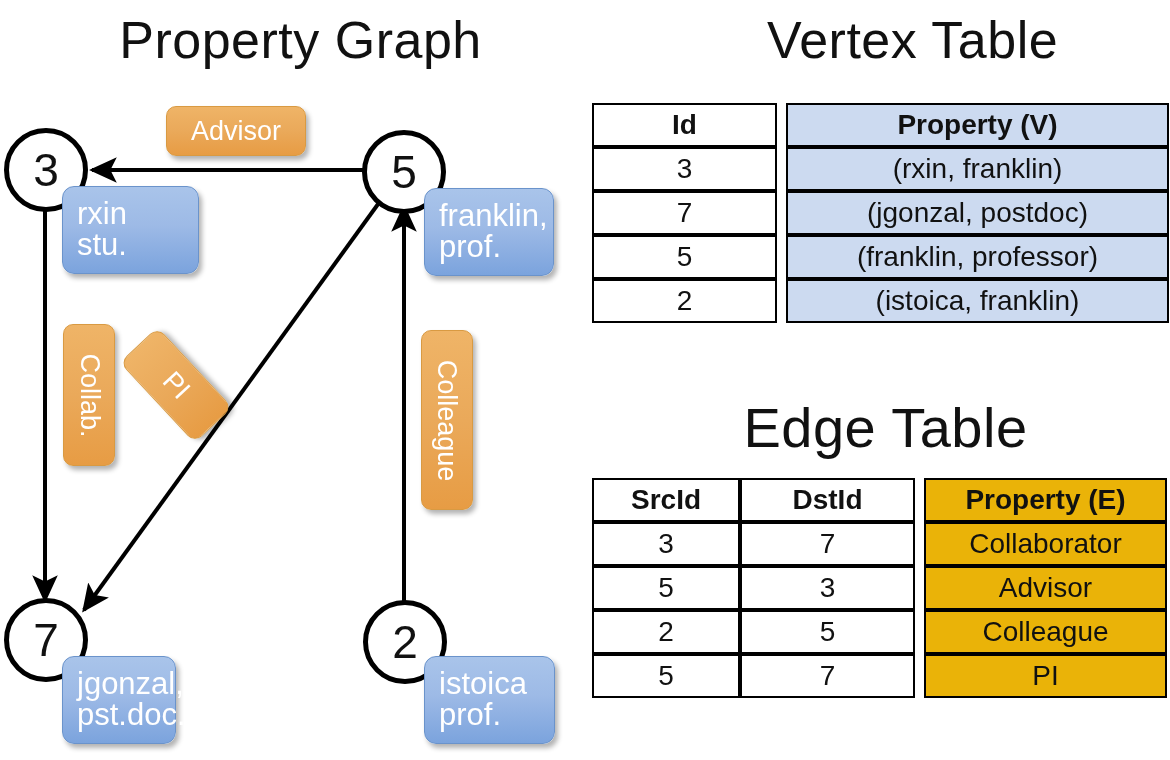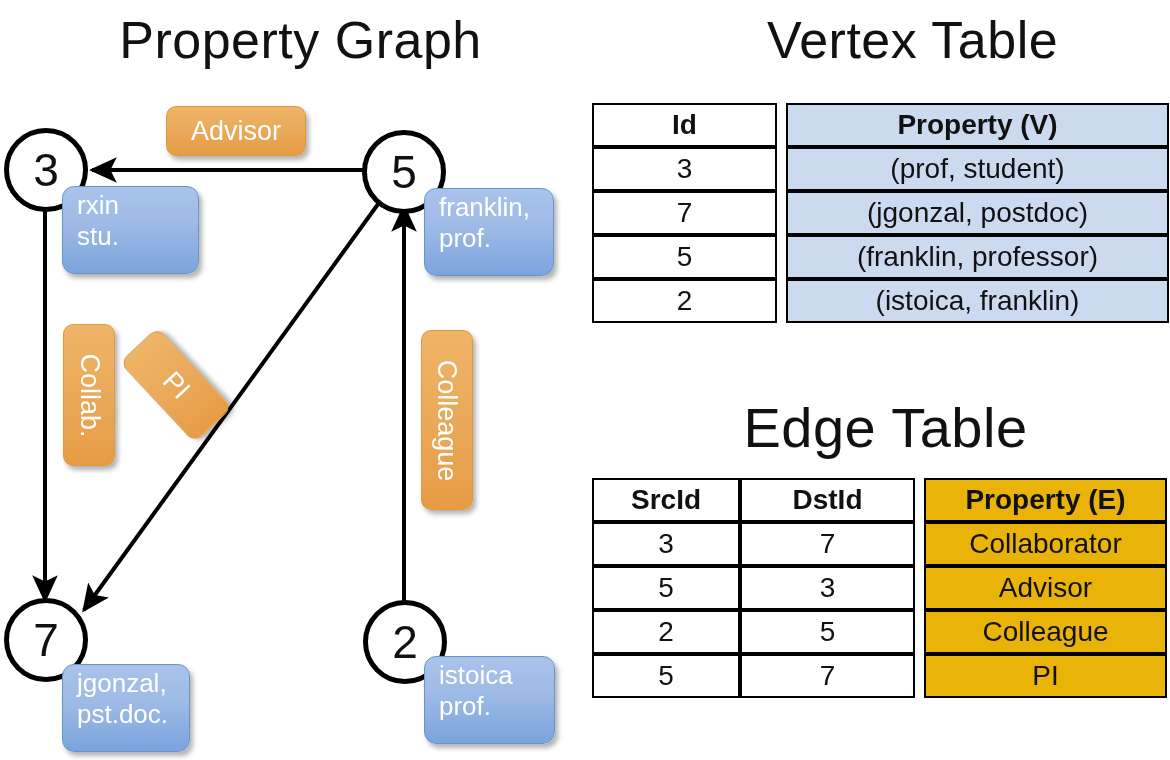--- a/index.html
+++ b/index.html
@@ -37,22 +37,22 @@
     font-size:46px;color:#111;z-index:3;
   }
 
   
   .prop-box{
     position:absolute;z-index:4;box-sizing:border-box;
     border:1px solid #6a93cb;border-radius:12px;
     background:linear-gradient(to bottom,#a9c4ea 0%,#9dbae6 45%,#7ba3dd 100%);
     box-shadow:3px 4px 5px rgba(0,0,0,0.30);
     color:#ffffff;font-family:"Liberation Sans", sans-serif;font-weight:300;
-    font-size:26px;line-height:31px;
-    padding:3px 0 0 14px;
+    font-size:31px;line-height:31px;
+    padding:11px 0 0 14px;
   }
   .prop-box span{display:block;white-space:nowrap;}
 
   
   .edge-label{
     position:absolute;z-index:2;box-sizing:border-box;
     border:1px solid #d99a42;border-radius:10px;
     background:linear-gradient(to bottom,#efb467 0%,#eaa95a 50%,#e79c44 100%);
     box-shadow:3px 4px 5px rgba(0,0,0,0.30);
     color:#ffffff;font-family:"Liberation Sans", sans-serif;font-weight:300;
@@ -137,21 +137,21 @@
   <div class="prop-box" style="left:62px;top:186px;width:137px;height:88px;">
     <span>rxin</span>
     <span>stu.</span>
   </div>
 
   <div class="prop-box" style="left:424px;top:188px;width:130px;height:88px;">
     <span>franklin,</span>
     <span>prof.</span>
   </div>
 
-  <div class="prop-box" style="left:62px;top:656px;width:128px;height:88px;margin-top:8px;">
+  <div class="prop-box" style="left:62px;top:656px;width:114px;height:88px;">
     <span>jgonzal,</span>
     <span>pst.doc.</span>
   </div>
 
   <div class="prop-box" style="left:424px;top:656px;width:131px;height:88px;">
     <span>istoica</span>
     <span>prof.</span>
   </div>
 
   <div class="edge-label" style="left:166px;top:106px;width:140px;height:50px;">
@@ -173,21 +173,21 @@
   <table class="tbl" id="vertex-table">
     <tbody>
       <tr>
         <td class="c-id hdr">Id</td>
         <td class="gap"></td>
         <td class="c-prop hdr blue">Property (V)</td>
       </tr>
       <tr>
         <td class="c-id">3</td>
         <td class="gap"></td>
-        <td class="c-prop blue">(prof, student)</td>
+        <td class="c-prop blue">(rxin, franklin)</td>
       </tr>
       <tr>
         <td class="c-id">7</td>
         <td class="gap"></td>
         <td class="c-prop blue">(jgonzal, postdoc)</td>
       </tr>
       <tr>
         <td class="c-id">5</td>
         <td class="gap"></td>
         <td class="c-prop blue">(franklin, professor)</td>

